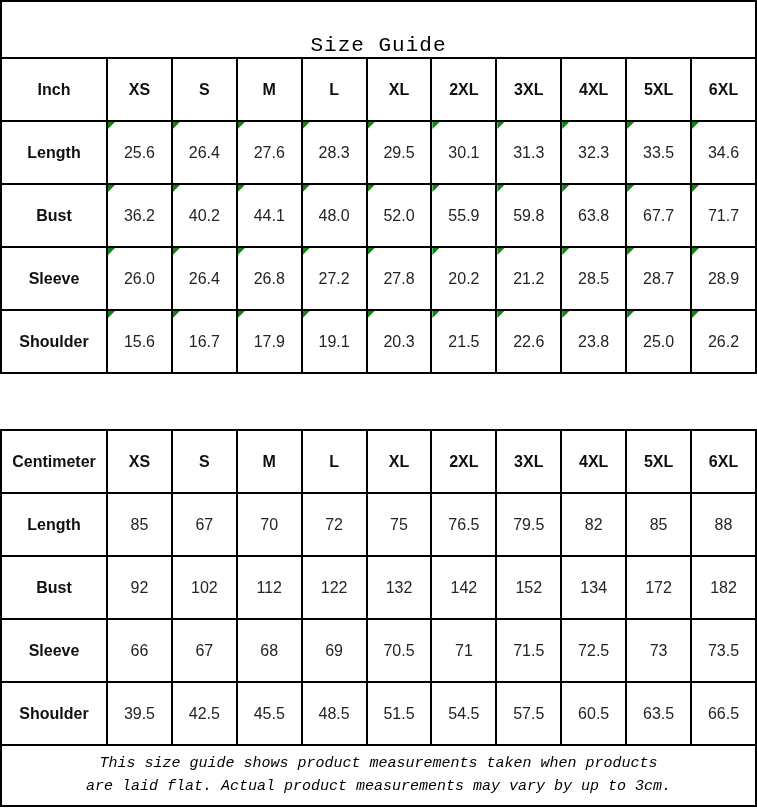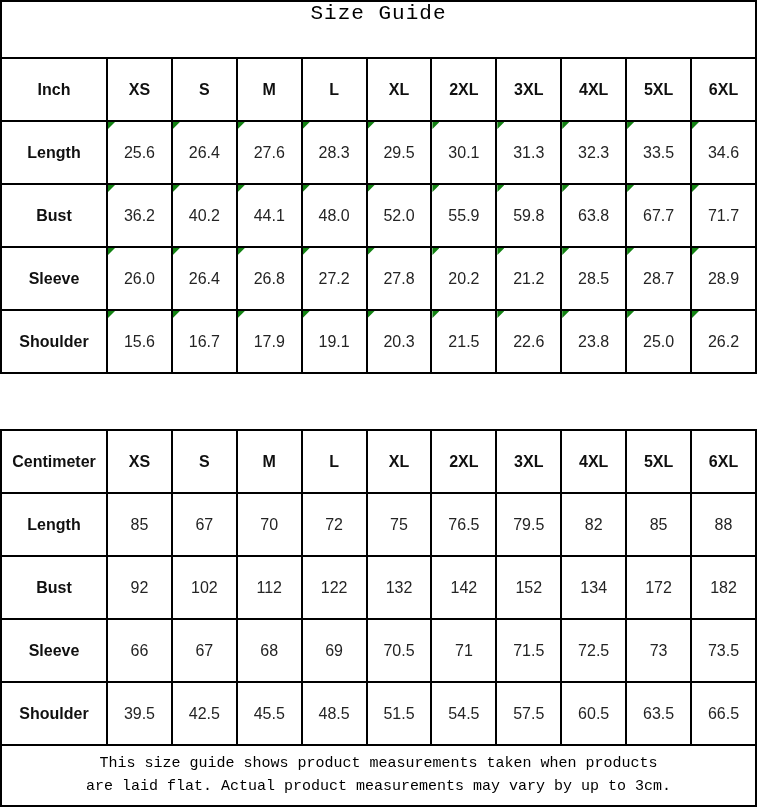--- a/index.html
+++ b/index.html
@@ -8,21 +8,21 @@
     height: 808px;
     background: #ffffff;
     font-family: "Liberation Sans", sans-serif;
     box-sizing: border-box;
   }
   .title-box {
     box-sizing: border-box;
     height: 59px;
     border: 2px solid #000;
     display: flex;
-    align-items: flex-start;
+    align-items: flex-end;
     justify-content: center;
     font-family: "Liberation Mono", monospace;
     font-size: 21px;
     letter-spacing: 1px;
     color: #000;
   }
   table.size-table {
     width: 757px;
     border-collapse: collapse;
     table-layout: fixed;
@@ -67,20 +67,21 @@
     height: 63px;
     display: flex;
     flex-direction: column;
     align-items: center;
     justify-content: center;
     font-family: "Liberation Mono", monospace;
     font-size: 15px;
     line-height: 1.5;
     color: #000;
     text-align: center;
+    font-style: italic;
   }
 </style>
 </head>
 <body>
 
 <div class="page">
 
   <div class="title-box">
     <span>Size Guide</span>
   </div>

